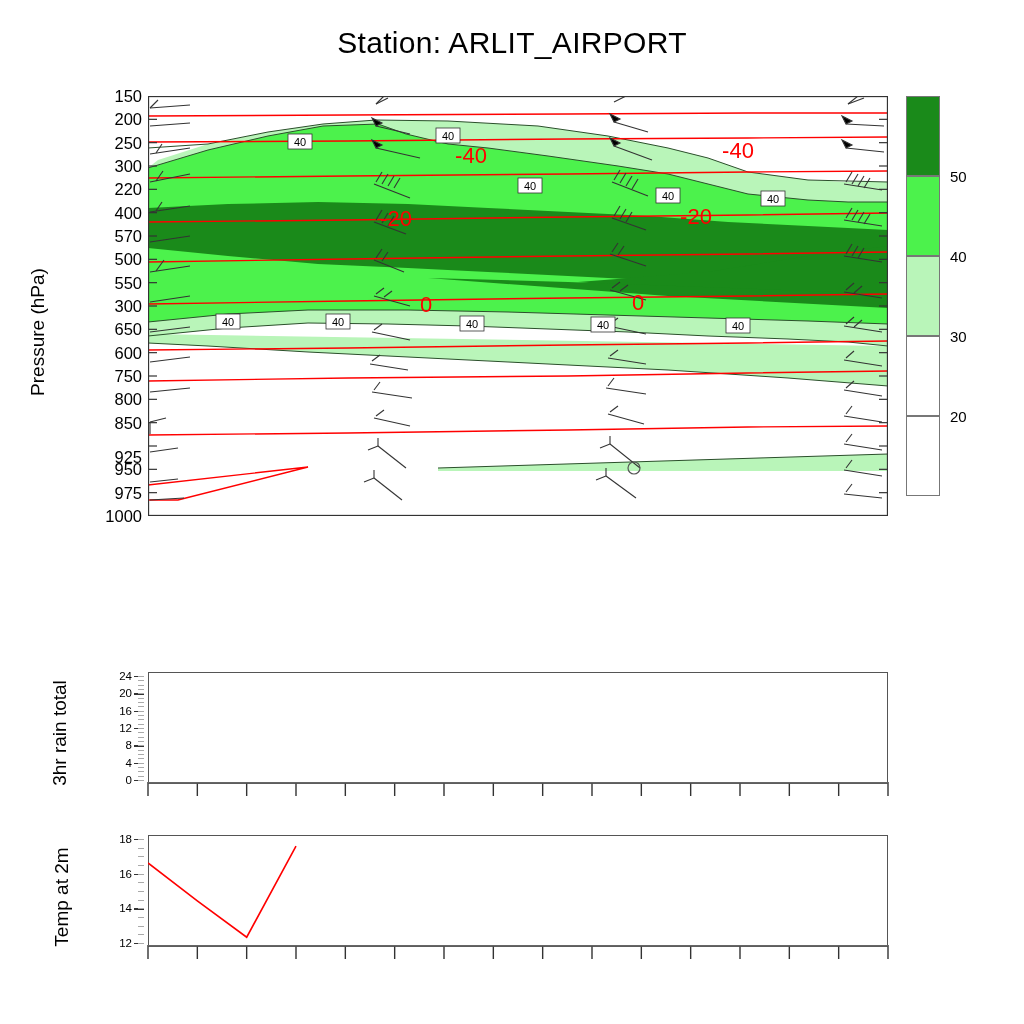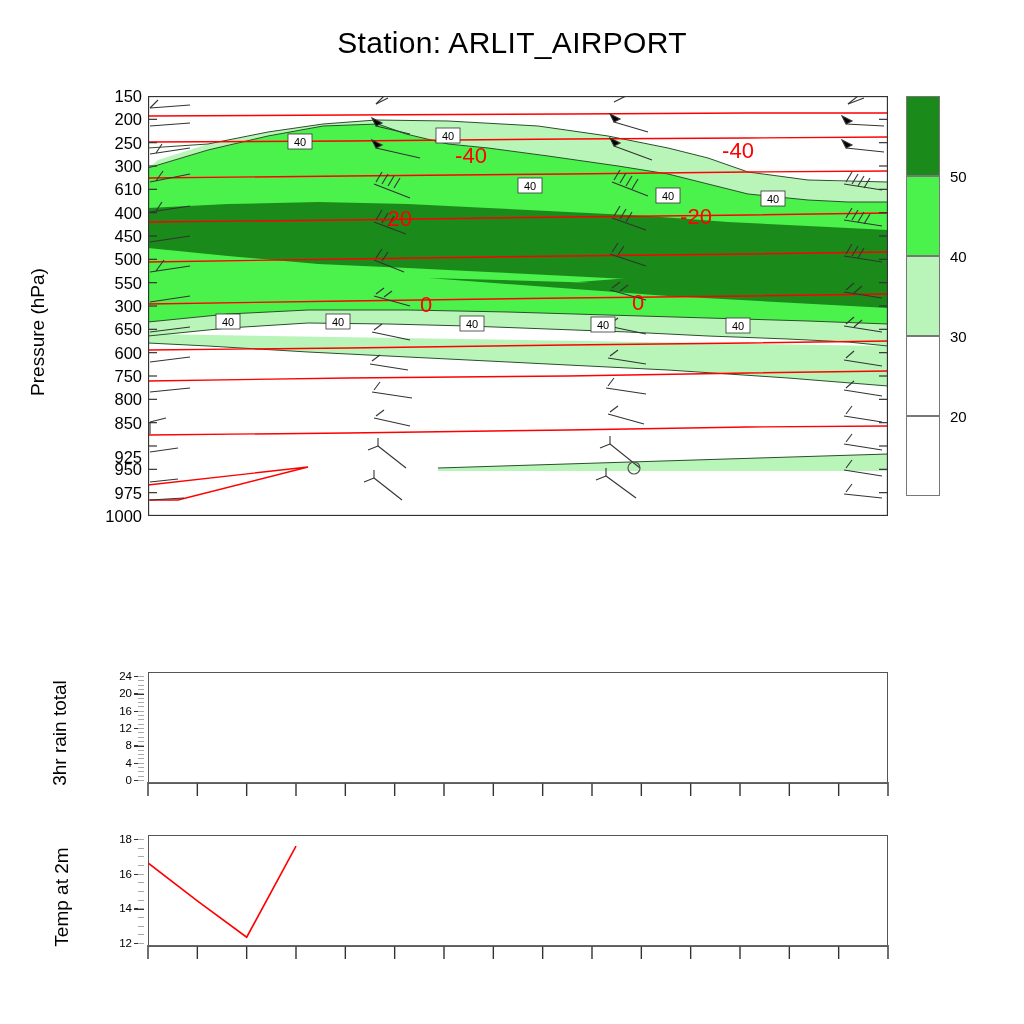--- a/index.html
+++ b/index.html
@@ -32,23 +32,23 @@
 
 <div class="root">
 
   <div id="title">Station: ARLIT_AIRPORT</div>
 
   <div id="ylabels">
       <div class="ylab" style="top: -8px;">150</div>
       <div class="ylab" style="top: 15.3333px;">200</div>
       <div class="ylab" style="top: 38.6667px;">250</div>
       <div class="ylab" style="top: 62px;">300</div>
-      <div class="ylab" style="top: 85.3333px;">610</div>
+      <div class="ylab" style="top: 85.3333px;">220</div>
       <div class="ylab" style="top: 108.667px;">400</div>
-      <div class="ylab" style="top: 132px;">450</div>
+      <div class="ylab" style="top: 132px;">570</div>
       <div class="ylab" style="top: 155.333px;">500</div>
       <div class="ylab" style="top: 178.667px;">550</div>
       <div class="ylab" style="top: 202px;">300</div>
       <div class="ylab" style="top: 225.333px;">650</div>
       <div class="ylab" style="top: 248.667px;">600</div>
       <div class="ylab" style="top: 272px;">750</div>
       <div class="ylab" style="top: 295.333px;">800</div>
       <div class="ylab" style="top: 318.667px;">850</div>
       <div class="ylab" style="top: 338px; margin-top: 15px;">925</div>
       <div class="ylab" style="top: 365.333px;">950</div>

